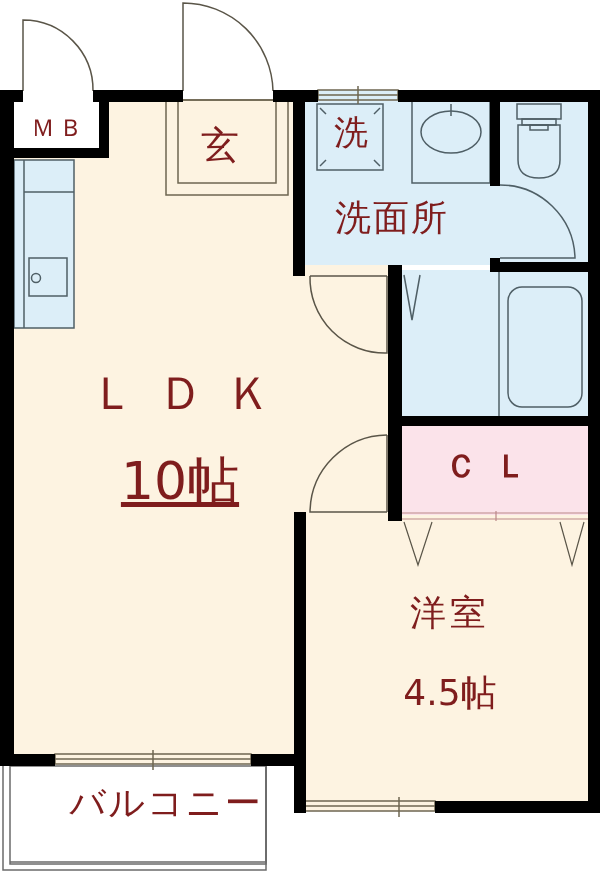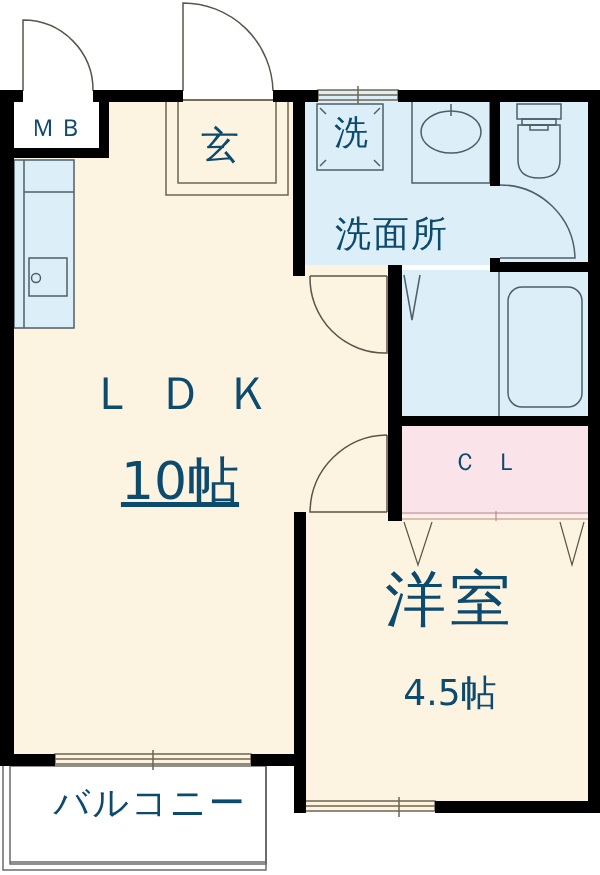--- a/index.html
+++ b/index.html
@@ -1,30 +1,30 @@
 <!DOCTYPE html>
 <html><head>
   <meta charset="utf-8">
   <style>
     html, body { margin: 0; padding: 0; background: #ffffff; }
     body { width: 600px; height: 875px; position: relative; overflow: hidden;
            font-family: "DejaVu Sans", sans-serif; }
     #plan { position: absolute; left: 0; top: 0; width: 600px; height: 875px; }
-    .lbl { position: absolute; color: #0c4a6e; white-space: nowrap; text-align: center;
+    .lbl { position: absolute; color: #7f1d1d; white-space: nowrap; text-align: center;
            font-family: "DejaVu Sans", sans-serif; line-height: 1; }
     .mb { left: 24px; top: 116px; width: 70px; font-size: 24px; letter-spacing: 4px; }
     .genkan { left: 190px; top: 126px; width: 60px; font-size: 38px; }
     .sentaku { left: 326px; top: 115px; width: 50px; font-size: 34px; }
-    .senmen { left: 312px; top: 200px; width: 160px; font-size: 36px; letter-spacing: 2px; margin-top: 16px; }
+    .senmen { left: 312px; top: 200px; width: 160px; font-size: 36px; letter-spacing: 2px; }
     .ldk { left: 72px; top: 370px; width: 240px; font-size: 46px; letter-spacing: 22px; }
     .ldk-size { left: 60px; top: 455px; width: 240px; font-size: 52px; text-decoration: underline; }
-    .cl { left: 405px; top: 450px; width: 180px; font-size: 24px; letter-spacing: 18px; }
-    .yoshitsu { left: 330px; top: 568px; width: 240px; font-size: 61px; letter-spacing: 4px; }
+    .cl { left: 405px; top: 450px; width: 180px; font-size: 32px; letter-spacing: 18px; font-weight: bold; }
+    .yoshitsu { left: 330px; top: 595px; width: 240px; font-size: 36px; letter-spacing: 4px; }
     .yoshitsu-size { left: 330px; top: 675px; width: 240px; font-size: 36px; }
-    .balcony { left: 20px; top: 785px; width: 260px; font-size: 36px; letter-spacing: 2px; }
+    .balcony { left: 36px; top: 785px; width: 260px; font-size: 36px; letter-spacing: 2px; }
   </style>
 </head>
 <body>
 
 <svg id="plan" viewBox="0 0 600 875" xmlns="http://www.w3.org/2000/svg">
 
   <g>
     <rect x="14" y="100" width="380" height="660" fill="#fdf3e1"></rect>
     <rect x="300" y="515" width="290" height="290" fill="#fdf3e1"></rect>
     <rect x="305" y="100" width="190" height="165" fill="#dceef8"></rect>

